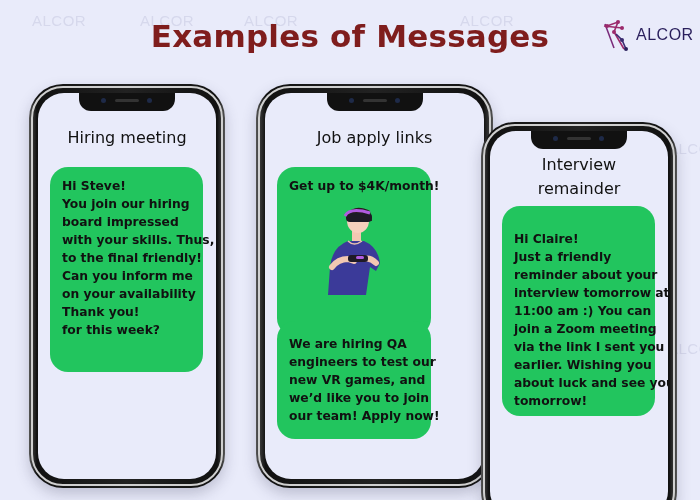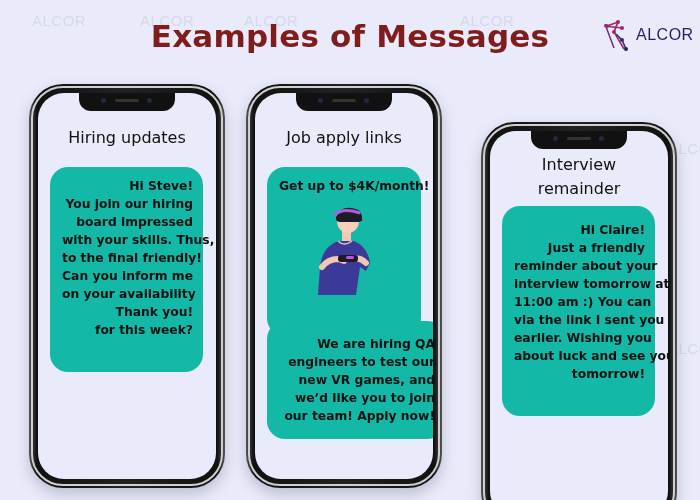--- a/index.html
+++ b/index.html
@@ -46,23 +46,23 @@
     width: 96px; height: 18px; background: #111; border-radius: 0 0 12px 12px;
   }
   .notch .spk { position: absolute; left: 36px; top: 6px; width: 24px; height: 3px; background: #333; border-radius: 2px; }
   .notch .cam1, .notch .cam2 { position: absolute; top: 5px; width: 5px; height: 5px; border-radius: 50%; background: #1e2a48; }
   .notch .cam1 { left: 22px; } .notch .cam2 { left: 68px; }
   .phone-title {
     position: absolute; left: 0; right: 0; text-align: center;
     font-size: 16px; color: #111; line-height: 24px;
   }
   .bubble {
-    position: absolute; background: #14b8a6; border-radius: 18px;
+    position: absolute; background: #22c55e; border-radius: 18px;
     box-sizing: border-box; padding: 10px 10px 10px 12px;
-    font-size: 12.3px; font-weight: bold; color: #111; line-height: 18px; text-align: right;
+    font-size: 12.3px; font-weight: bold; color: #111; line-height: 18px;
   }
   .bubble-line { display: block; white-space: nowrap; }
   .illus { position: absolute; left: 50%; transform: translateX(-50%); }
 </style>
 </head>
 <body>
 
 <div class="watermark">
   <div class="wm" style="left:32px;top:12px;"><span>ALCOR</span></div>
   <div class="wm" style="left:140px;top:12px;"><span>ALCOR</span></div>
@@ -100,36 +100,36 @@
   <span class="logo-text">ALCOR</span>
 </div>
 
 <div class="phone" style="left:29px;">
   <div class="screen">
     <div class="notch">
         <div class="cam1"></div>
         <div class="spk"></div>
         <div class="cam2"></div>
       </div>
-    <div class="phone-title" style="top:33px;">Hiring updates</div>
+    <div class="phone-title" style="top:33px;">Hiring meeting</div>
     <div class="bubble" style="left:12px;top:74px;width:153px;height:205px;">
       <span class="bubble-line">Hi Steve!</span>
       <span class="bubble-line">You join our hiring</span>
       <span class="bubble-line">board impressed</span>
       <span class="bubble-line">with your skills. Thus,</span>
       <span class="bubble-line">to the final friendly!</span>
       <span class="bubble-line">Can you inform me</span>
       <span class="bubble-line">on your availability</span>
       <span class="bubble-line">Thank you!</span>
       <span class="bubble-line">for this week?</span>
     </div>
   </div>
 </div>
 
-<div class="phone" style="left:246px;">
+<div class="phone" style="left:256px;padding-left:41px;">
   <div class="screen">
     <div class="notch">
         <div class="cam1"></div>
         <div class="spk"></div>
         <div class="cam2"></div>
       </div>
     <div class="phone-title" style="top:33px;">Job apply links</div>
     <div class="bubble" style="left:12px;top:74px;width:154px;height:169px;">
       <span class="bubble-line">Get up to $4K/month!</span>
       <svg class="illus" style="top:34px;" width="80" height="94" viewBox="0 0 80 94">
@@ -139,46 +139,47 @@
         <ellipse cx="44" cy="20" rx="11" ry="12" fill="#f6d0bd"></ellipse>
         <path d="M33 14 Q40 2 56 10 L58 20 L44 18 Z" fill="#2a1a1e"></path>
         <rect x="32" y="12" width="26" height="9" rx="4" fill="#1e1a26"></rect>
         <path d="M31 15 Q36 6 56 12" stroke="#b05be0" stroke-width="3" fill="none"></path>
         <path d="M18 66 Q24 58 34 58 L40 60" stroke="#f2c8b2" stroke-width="6" fill="none" stroke-linecap="round"></path>
         <path d="M62 62 Q56 56 50 58" stroke="#f2c8b2" stroke-width="6" fill="none" stroke-linecap="round"></path>
         <rect x="34" y="54" width="20" height="7" rx="3" fill="#1e1a26"></rect>
         <rect x="42" y="55" width="8" height="3" rx="1.5" fill="#b05be0"></rect>
       </svg>
     </div>
-    <div class="bubble" style="left:12px;top:228px;width:178px;height:118px;padding-top:14px;">
+    <div class="bubble" style="left:12px;top:228px;width:154px;height:118px;padding-top:14px;">
       <span class="bubble-line">We are hiring QA</span>
       <span class="bubble-line">engineers to test our</span>
       <span class="bubble-line">new VR games, and</span>
       <span class="bubble-line">we’d like you to join</span>
       <span class="bubble-line">our team! Apply now!</span>
     </div>
   </div>
 </div>
 
 <div class="phone" style="left:481px;margin-top:38px;">
   <div class="screen">
     <div class="notch">
         <div class="cam1"></div>
         <div class="spk"></div>
         <div class="cam2"></div>
       </div>
     <div class="phone-title" style="top:22px;">
       <span class="bubble-line">Interview</span>
       <span class="bubble-line">remainder</span>
     </div>
-    <div class="bubble" style="left:12px;top:75px;width:153px;height:210px;padding-top:15px;">
+    <div class="bubble" style="left:12px;top:75px;width:153px;height:210px;padding-top:24px;">
       <span class="bubble-line">Hi Claire!</span>
       <span class="bubble-line">Just a friendly</span>
       <span class="bubble-line">reminder about your</span>
       <span class="bubble-line">interview tomorrow at</span>
       <span class="bubble-line">11:00 am :) You can</span>
+      <span class="bubble-line">join a Zoom meeting</span>
       <span class="bubble-line">via the link I sent you</span>
       <span class="bubble-line">earlier. Wishing you</span>
       <span class="bubble-line">about luck and see you</span>
       <span class="bubble-line">tomorrow!</span>
     </div>
   </div>
 </div>
 
 </body></html>

